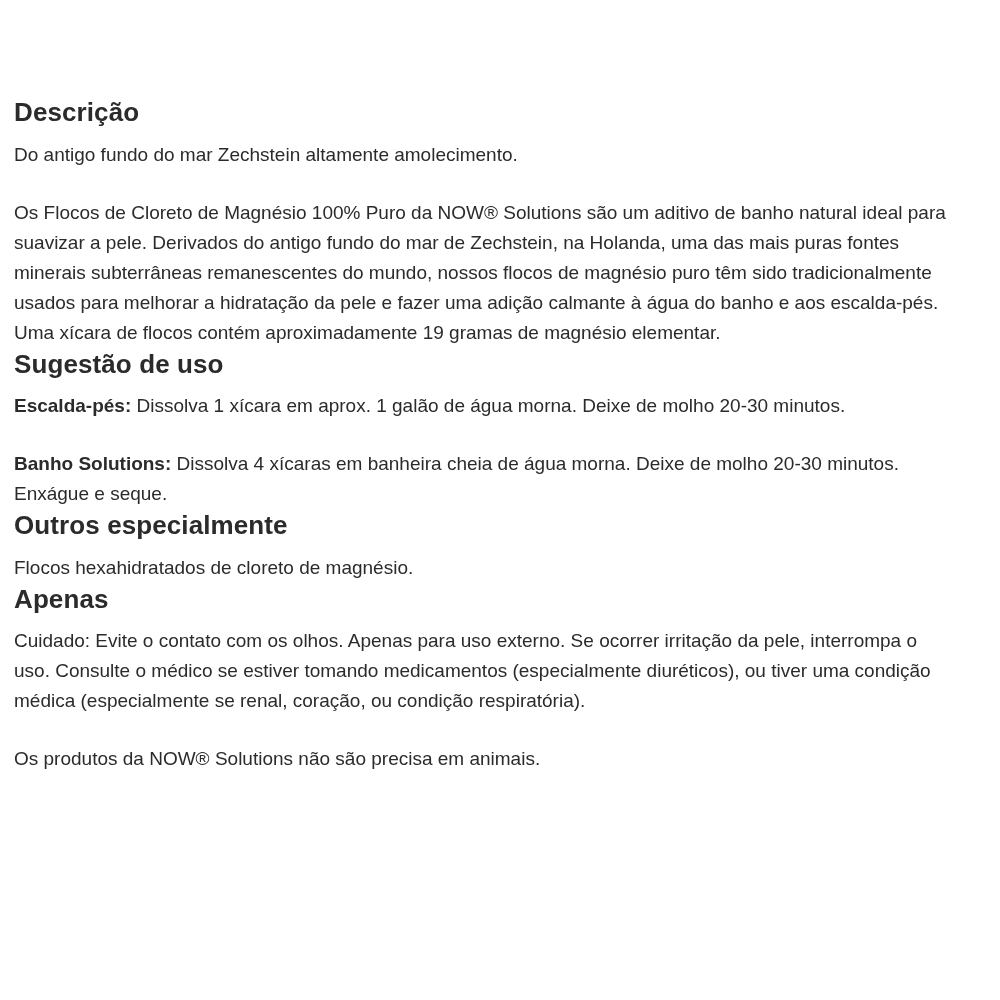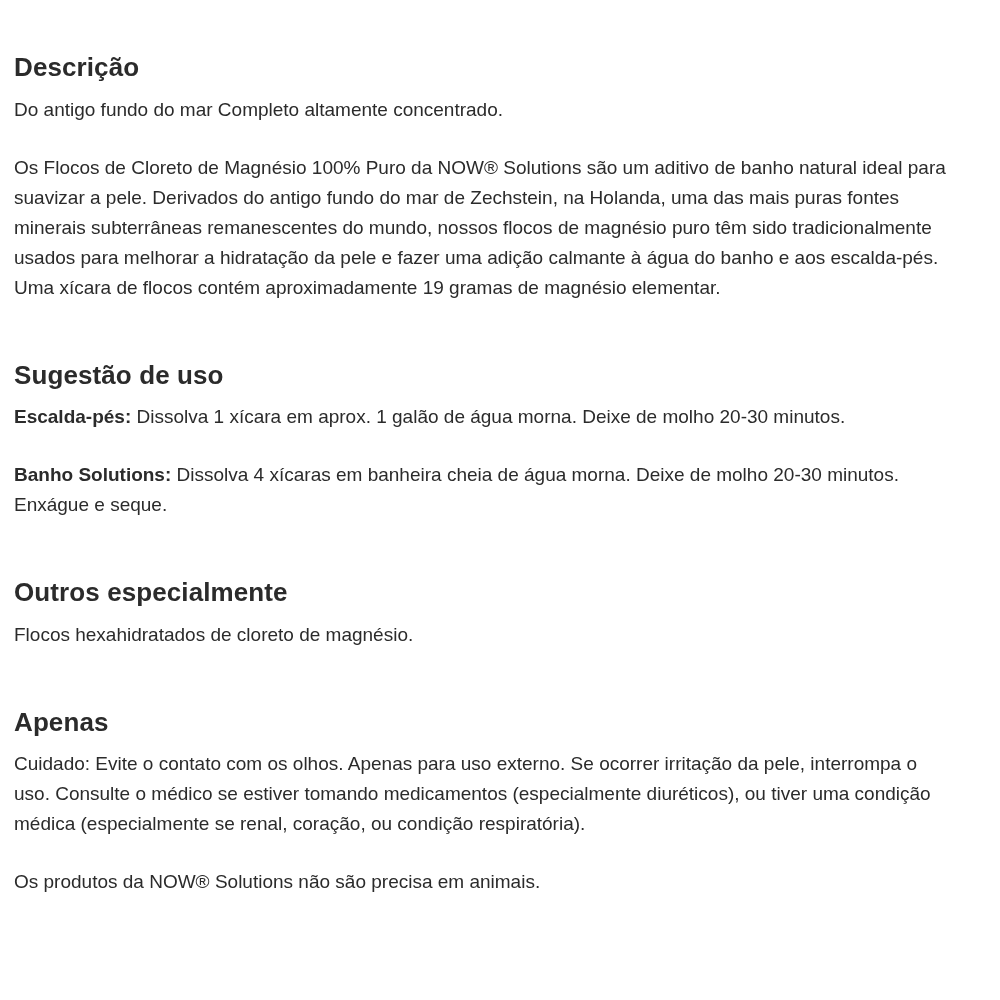--- a/index.html
+++ b/index.html
@@ -8,24 +8,24 @@
     font-family: "Liberation Sans", "DejaVu Sans", sans-serif;
   }
   body {
     width: 1000px;
     height: 1000px;
     overflow: hidden;
   }
   .page {
     width: 1000px;
     height: 741px;
-    padding: 51px 46px 40px 14px;
+    padding: 96px 46px 40px 14px;
     color: #2b2b2b;
   }
-  .section { margin-top: 56px; }
+  .section { }
   .section:first-child { margin-top: 0; }
   .heading {
     font-size: 26px;
     font-weight: 700;
     line-height: 1.25;
     letter-spacing: 0.1px;
     margin: 0 0 11px 0;
     color: #2b2b2b;
   }
   .para {
@@ -38,21 +38,21 @@
   .heading + .para { margin-top: 0; }
   .para strong { font-weight: 700; }
 </style>
 </head>
 <body>
 
 <div class="page">
 
   <section class="section">
     <h2 class="heading">Descrição</h2>
-    <p class="para">Do antigo fundo do mar Completo altamente concentrado.</p>
+    <p class="para">Do antigo fundo do mar Zechstein altamente amolecimento.</p>
     <p class="para">Os Flocos de Cloreto de Magnésio 100% Puro da NOW® Solutions são um aditivo de banho natural ideal para suavizar a pele. Derivados do antigo fundo do mar de Zechstein, na Holanda, uma das mais puras fontes minerais subterrâneas remanescentes do mundo, nossos flocos de magnésio puro têm sido tradicionalmente usados para melhorar a hidratação da pele e fazer uma adição calmante à água do banho e aos escalda-pés. Uma xícara de flocos contém aproximadamente 19 gramas de magnésio elementar.</p>
   </section>
 
   <section class="section">
     <h2 class="heading">Sugestão de uso</h2>
     <p class="para"><strong>Escalda-pés:</strong><span> Dissolva 1 xícara em aprox. 1 galão de água morna. Deixe de molho 20-30 minutos.</span></p>
     <p class="para"><strong>Banho Solutions:</strong><span> Dissolva 4 xícaras em banheira cheia de água morna. Deixe de molho 20-30 minutos. Enxágue e seque.</span></p>
   </section>
 
   <section class="section">

